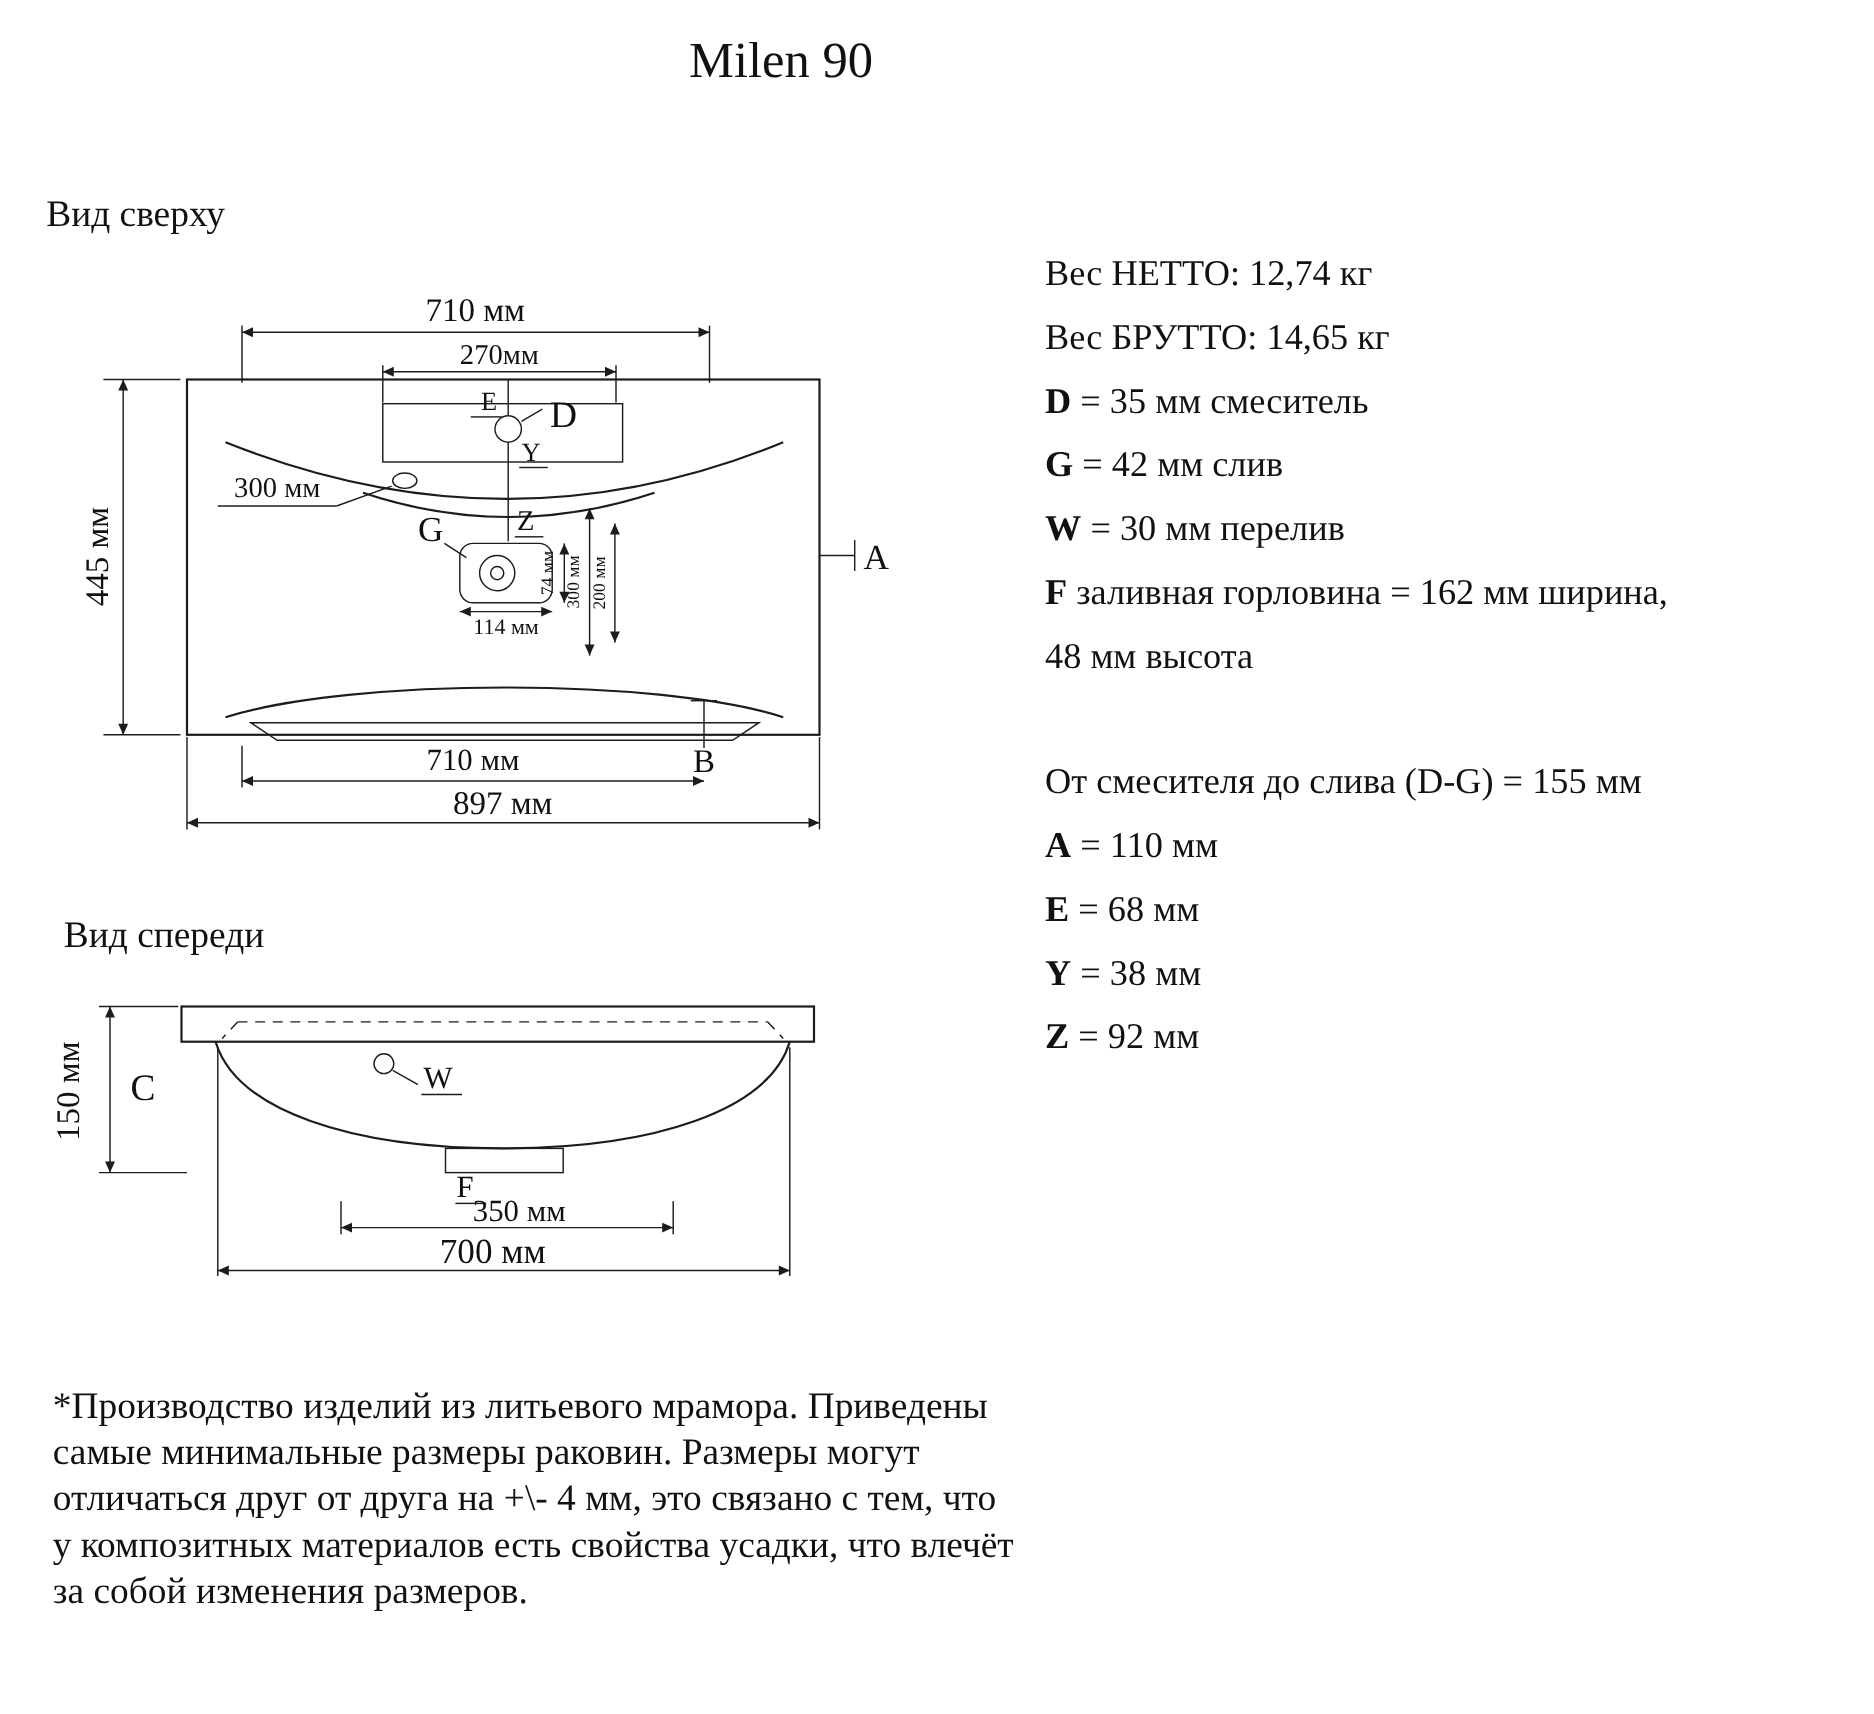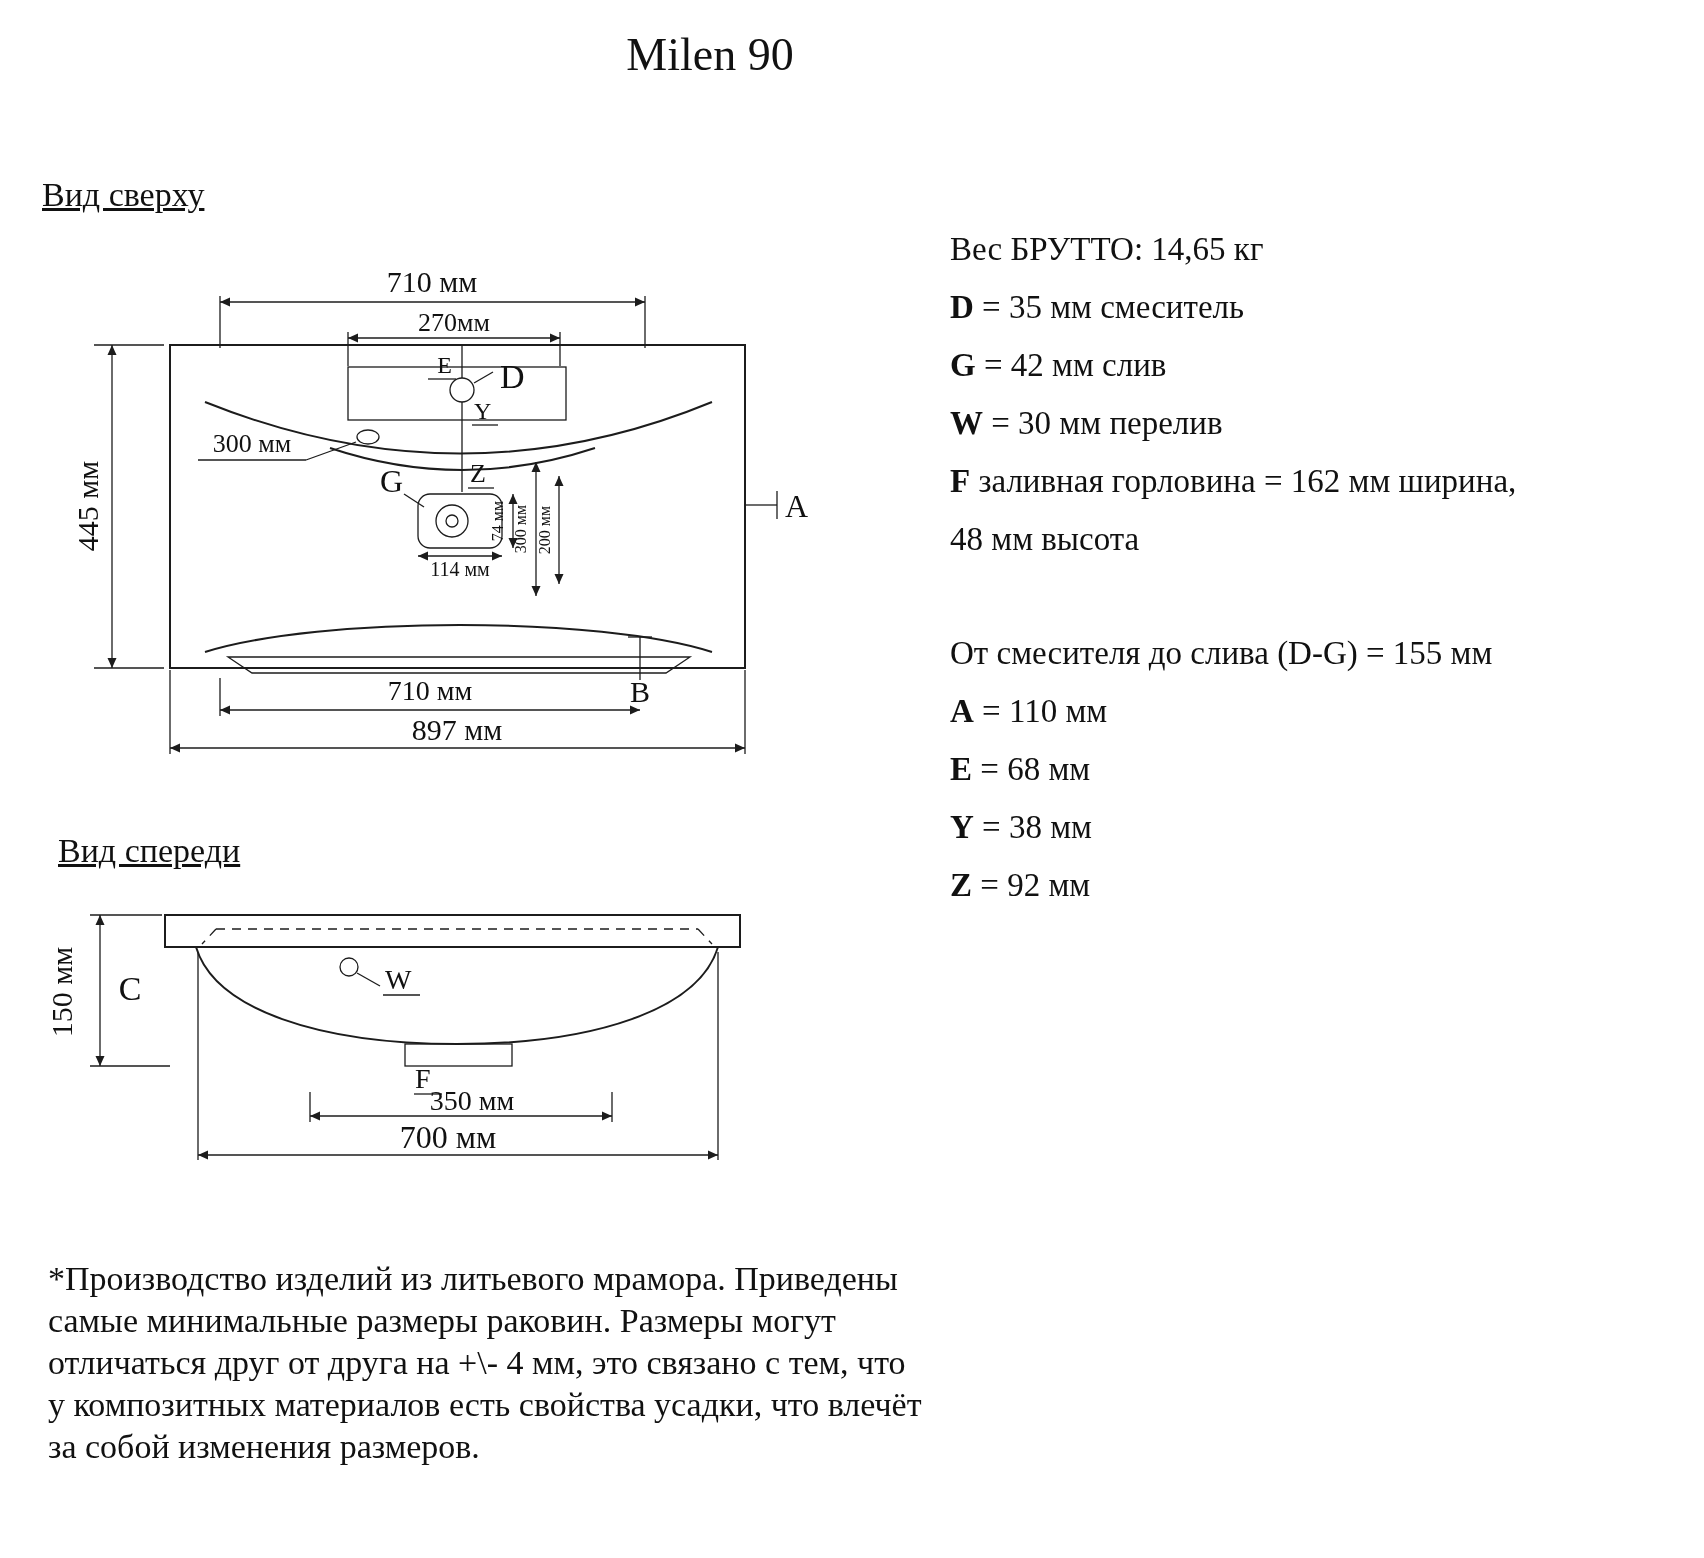--- a/index.html
+++ b/index.html
@@ -5,21 +5,21 @@
   * { margin:0; padding:0; box-sizing:border-box; }
   html,body { background:#ffffff; }
   body {
     width:1704px; height:1558px; position:relative; overflow:hidden;
     font-family:"Liberation Serif", serif; color:#111;
   }
   .abs { position:absolute; }
 
   #title { left:0; top:28px; width:1420px; text-align:center; font-size:46px; }
 
-  .view-heading { font-size:34px;text-decoration:underline; }
+  .view-heading { font-size:34px; }
   #heading-top   { left:42px;  top:176px; }
   #heading-front { left:58px;  top:832px; }
 
   #drawing { left:0; top:0; }
 
   
   .ln   { stroke:#1c1c1c; stroke-width:2; fill:none; }
   .thin { stroke:#1c1c1c; stroke-width:1.3; fill:none; }
   .dash { stroke:#1c1c1c; stroke-width:1.3; fill:none; stroke-dasharray:9 7; }
   .dim  { stroke:#1c1c1c; stroke-width:1.3; fill:none;
@@ -156,20 +156,21 @@
     <text class="t30" x="72" y="992" text-anchor="middle" transform="rotate(-90 72 992)">150 мм</text>
     <text class="t34" x="130" y="1000" text-anchor="middle">C</text>
     <text class="t28" x="385" y="989">W</text>
     <text class="t28" x="415" y="1088">F</text>
     <text class="t28" x="472" y="1110" text-anchor="middle">350 мм</text>
     <text class="t32" x="448" y="1148" text-anchor="middle">700 мм</text>
   </g>
 </svg>
 
 <div id="specs" class="abs">
+  <div class="spec-row"><b></b><span>Вес НЕТТО: 12,74 кг</span></div>
   <div class="spec-row"><b></b><span>Вес БРУТТО: 14,65 кг</span></div>
   <div class="spec-row"><b>D</b><span> = 35 мм смеситель</span></div>
   <div class="spec-row"><b>G</b><span> = 42 мм слив</span></div>
   <div class="spec-row"><b>W</b><span> = 30 мм перелив</span></div>
   <div class="spec-row"><b>F</b><span> заливная горловина = 162 мм ширина,</span></div>
   <div class="spec-row"><b></b><span>48 мм высота</span></div>
   <div class="spec-row gap-above"><b></b><span>От смесителя до слива (D-G) = 155 мм</span></div>
   <div class="spec-row"><b>A</b><span> = 110 мм</span></div>
   <div class="spec-row"><b>E</b><span> = 68 мм</span></div>
   <div class="spec-row"><b>Y</b><span> = 38 мм</span></div>

